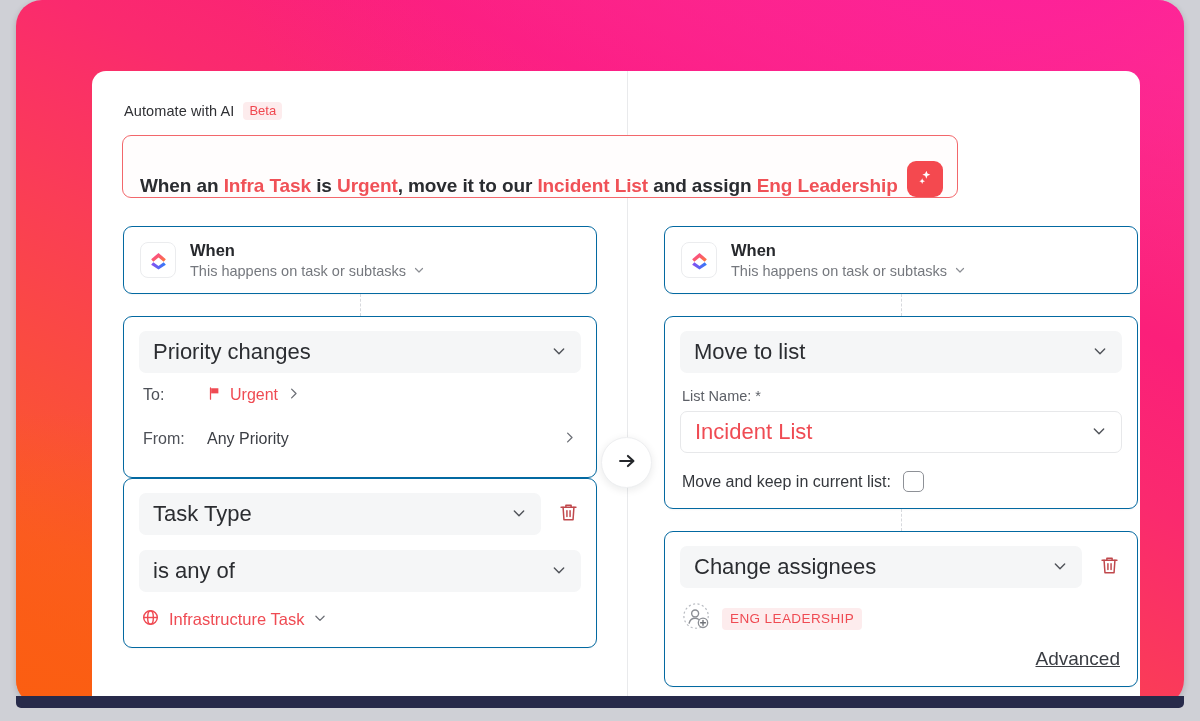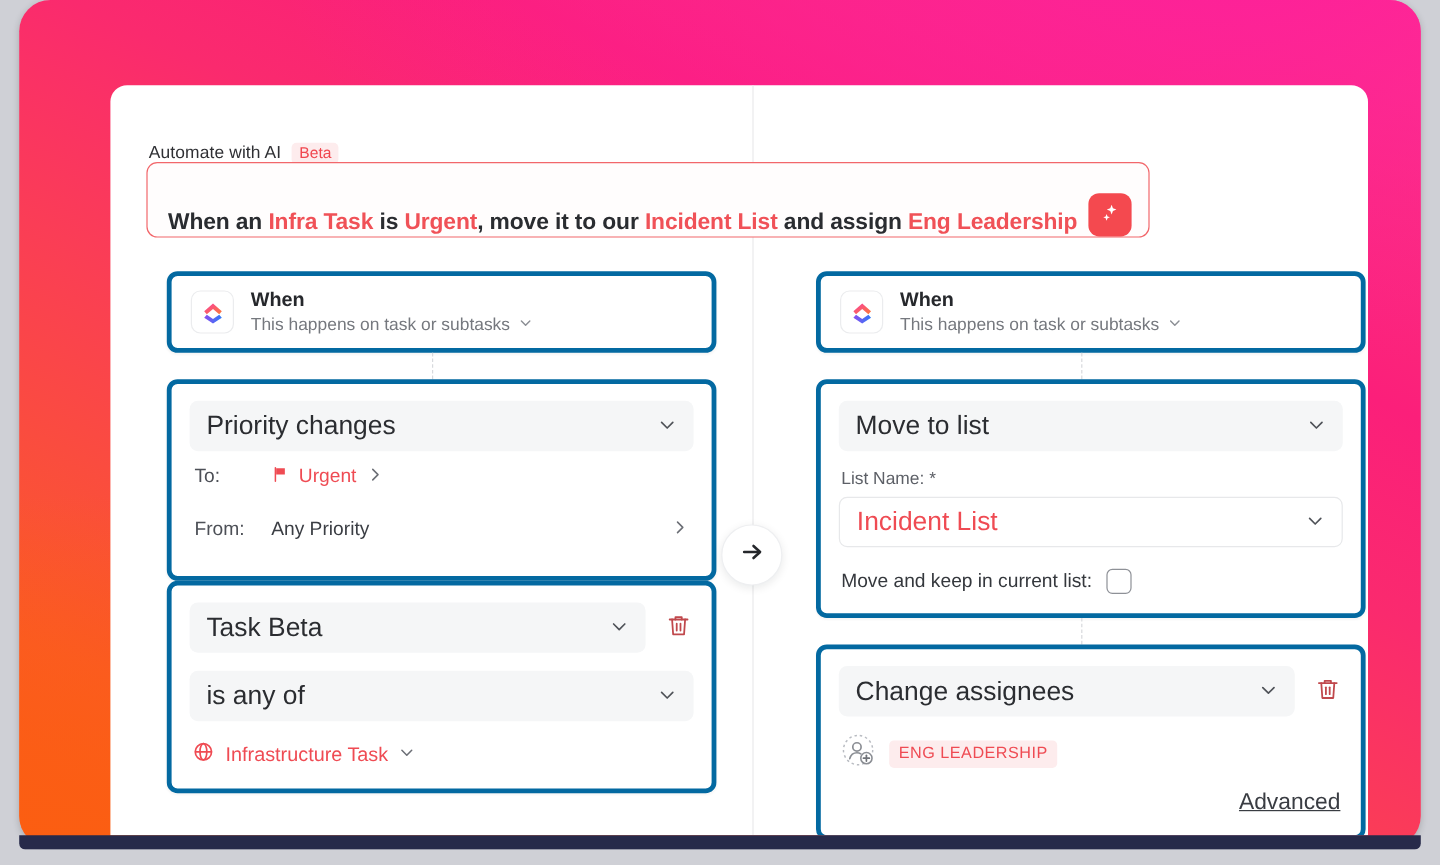--- a/index.html
+++ b/index.html
@@ -77,21 +77,21 @@
     top: 0px;
     width: 1px;
     height: 625px;
     background: #e9eaec;
   }
 
   
   .header {
     position: absolute;
     left: 32px;
-    top: 48px;
+    top: 31px;
     display: flex;
     align-items: center;
     gap: 9px;
   }
   .header-title {
     font-size: 14.5px;
     color: #2f3034;
     letter-spacing: .1px;
   }
   .beta-badge {
@@ -140,24 +140,23 @@
 
   
   .col { position: absolute; top: 155px; }
   #col-left  { left: 31px;  width: 474px; }
   #col-right { left: 572px; width: 474px; }
 
   
   .card {
     position: relative;
     background: #ffffff;
-    border: 4px solid #0369a1;
+    border: 1px solid #0369a1;
     border-radius: 9px;
     box-shadow: 0 1px 2px rgba(16,18,25,.04);
-    margin-left: 16px;
   }
 
   
   .connector {
     height: 22px;
     position: relative;
   }
   .connector::before {
     content: "";
     position: absolute;
@@ -442,21 +441,21 @@
             </span>
           </div>
         </div>
       </div>
 
 
       <div class="card">
         <div class="card-body">
           <div class="select-with-trash">
             <div class="select">
-              <span>Task Beta</span>
+              <span>Task Type</span>
               <span>
                 <svg width="16" height="16" viewBox="0 0 24 24" fill="none" stroke="#4f5258" stroke-width="2.1" stroke-linecap="round" stroke-linejoin="round" aria-hidden="true">
                     <polyline points="5,9 12,16 19,9"></polyline>
                   </svg>
               </span>
             </div>
             <button class="trash-btn">
               <span>
                 <svg width="21" height="21" viewBox="0 0 24 24" fill="none" stroke="#c0484c" stroke-width="1.7" stroke-linecap="round" stroke-linejoin="round" aria-hidden="true">
                   <polyline points="3.5,6 20.5,6"></polyline>

